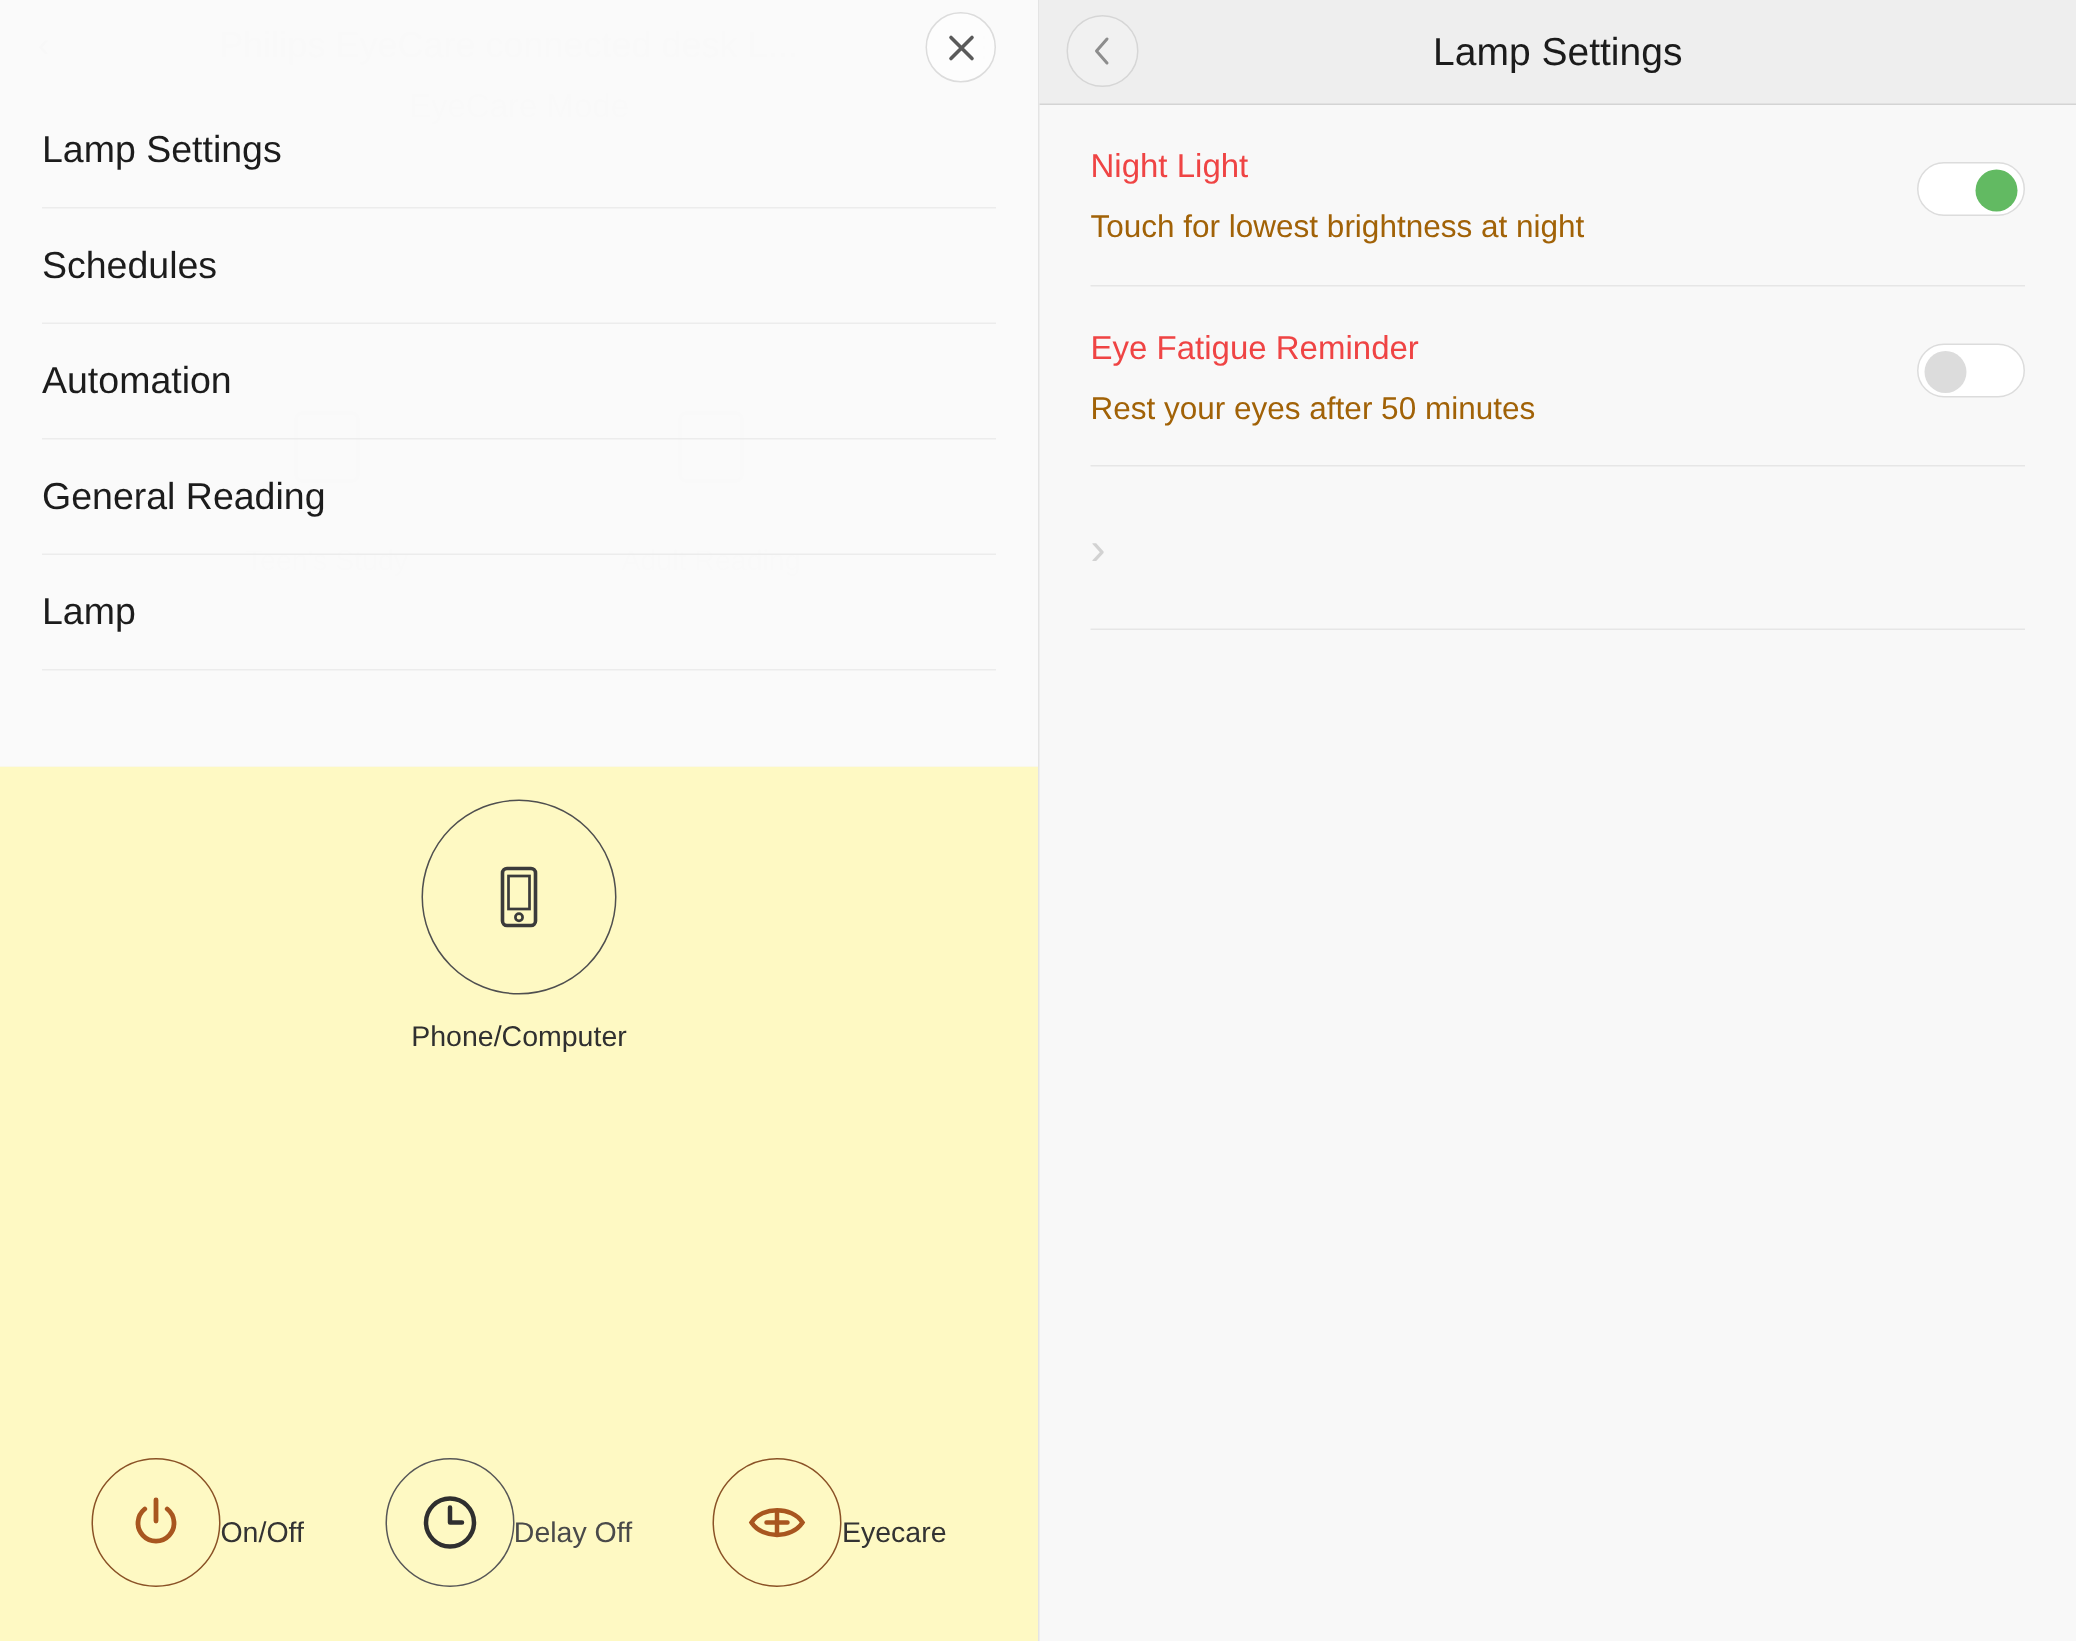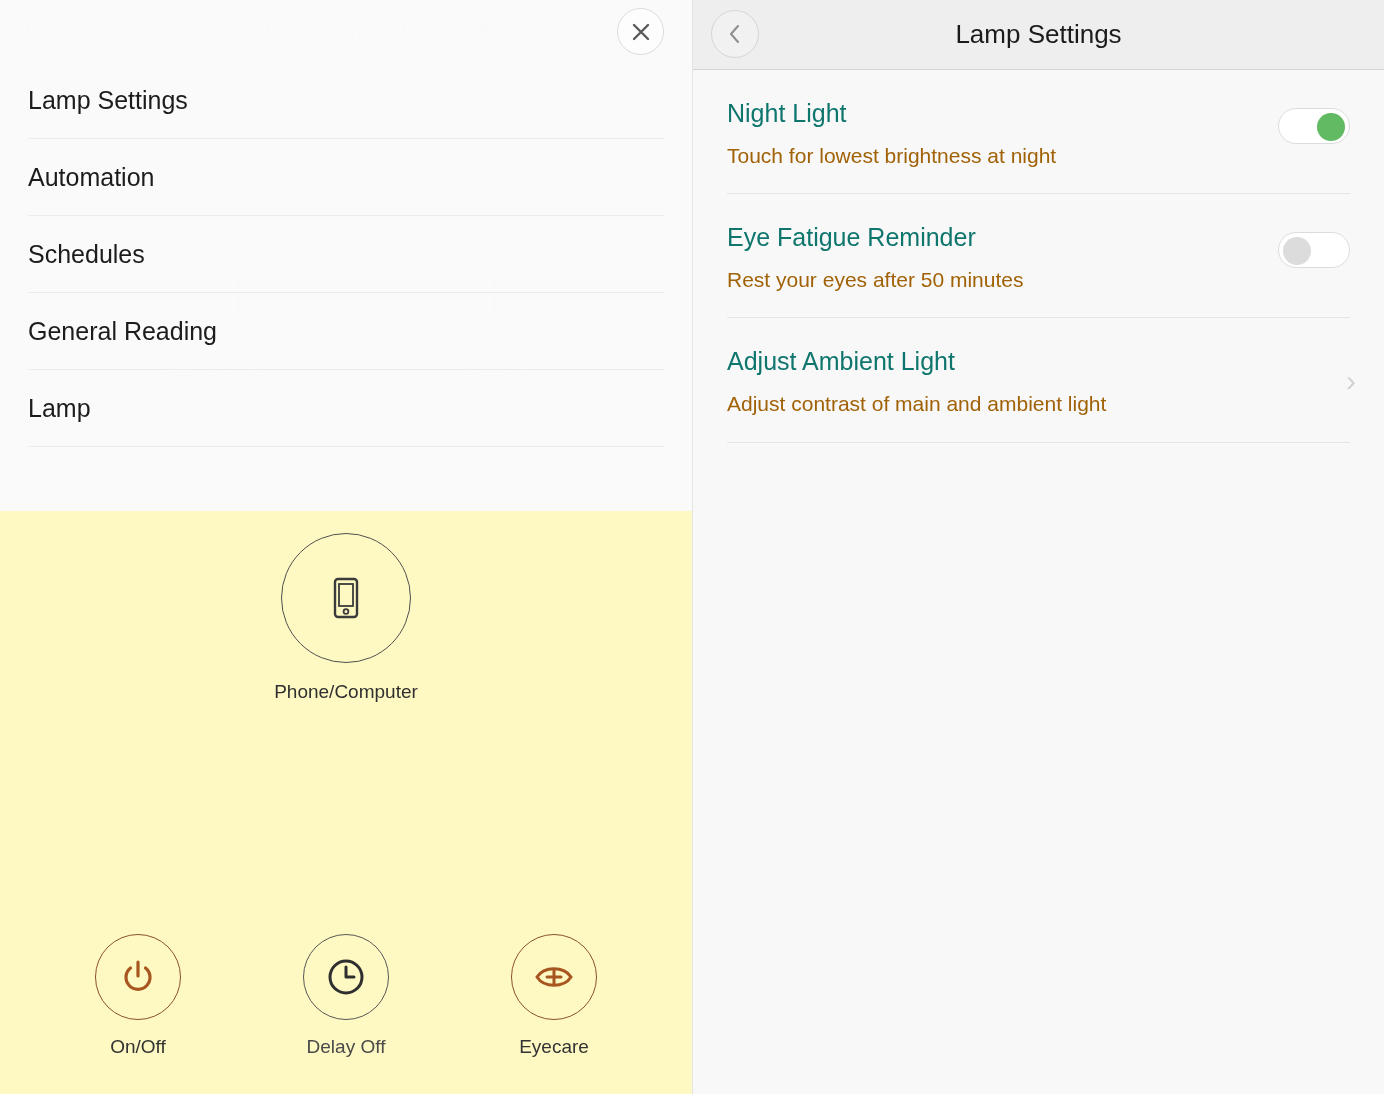--- a/index.html
+++ b/index.html
@@ -108,21 +108,21 @@
     cursor: pointer;
   }
   .source-label {
     margin-top: 18px; font-size: 19px; color: #303030;
   }
 
   .controls {
     position: absolute; left: 0; right: 0; bottom: 36px;
     display: flex; justify-content: space-around; padding: 0 34px;
   }
-  .control { display: flex; flex-direction: column; align-items: center; cursor: pointer; }
+  .control { display: flex; flex-direction: row; align-items: center; cursor: pointer; }
   .control-circle {
     width: 86px; height: 86px; border-radius: 50%;
     display: flex; align-items: center; justify-content: center;
   }
   .control-circle.accent { border: 1px solid #8a5226; }
   .control-circle.muted  { border: 1px solid #575757; }
   .control-label { margin-top: 16px; font-size: 19px; color: #333333; }
   .control-label.muted { color: #4a4a4a; }
 
   
@@ -155,21 +155,21 @@
     padding: 28px 34px 26px 34px;
     min-height: 109px;
     display: flex; align-items: flex-start; justify-content: space-between;
     cursor: pointer;
   }
   .rp-row::after {
     content: ""; position: absolute; left: 34px; right: 34px; bottom: 0;
     height: 1px; background: #e6e6e6;
   }
   .rp-texts { flex: 1; min-width: 0; }
-  .rp-row-title { font-size: 25px; color: #0f766e; line-height: 1.2; }
+  .rp-row-title { font-size: 22px; color: #ef4444; line-height: 1.2; }
   .rp-row-sub { margin-top: 15px; font-size: 21px; color: #a16207; line-height: 1.2; }
 
   .toggle {
     flex: 0 0 auto; margin-top: 10px;
     width: 72px; height: 36px; border-radius: 18px;
     border: 1px solid #dcdcdc; background: #ffffff;
     position: relative; cursor: pointer;
   }
   .toggle .knob {
     position: absolute; top: 4px; width: 28px; height: 28px; border-radius: 50%;
@@ -217,24 +217,24 @@
             <path d="M5 5 L19 19 M19 5 L5 19" stroke="#5a5a5a" stroke-width="2.4" stroke-linecap="round" fill="none"></path>
           </svg>
         </div>
       </div>
 
       <div class="menu-list">
         <div class="menu-item">
           <span>Lamp Settings</span>
         </div>
         <div class="menu-item">
+          <span>Schedules</span>
+        </div>
+        <div class="menu-item">
           <span>Automation</span>
-        </div>
-        <div class="menu-item">
-          <span>Schedules</span>
         </div>
         <div class="menu-item">
           <span>General Reading</span>
         </div>
         <div class="menu-item">
           <span>Lamp</span>
         </div>
       </div>
     </div>
 
@@ -314,23 +314,19 @@
         <div class="rp-texts">
           <div class="rp-row-title">Eye Fatigue Reminder</div>
           <div class="rp-row-sub">Rest your eyes after 50 minutes</div>
         </div>
         <div class="toggle off">
           <span class="knob"></span>
         </div>
       </div>
 
       <div class="rp-row">
-        <div class="rp-texts">
-          <div class="rp-row-title">Adjust Ambient Light</div>
-          <div class="rp-row-sub">Adjust contrast of main and ambient light</div>
-        </div>
         <div class="rp-chevron">›</div>
       </div>
 
     </div>
   </div>
 
 </div>
 
 </body></html>

